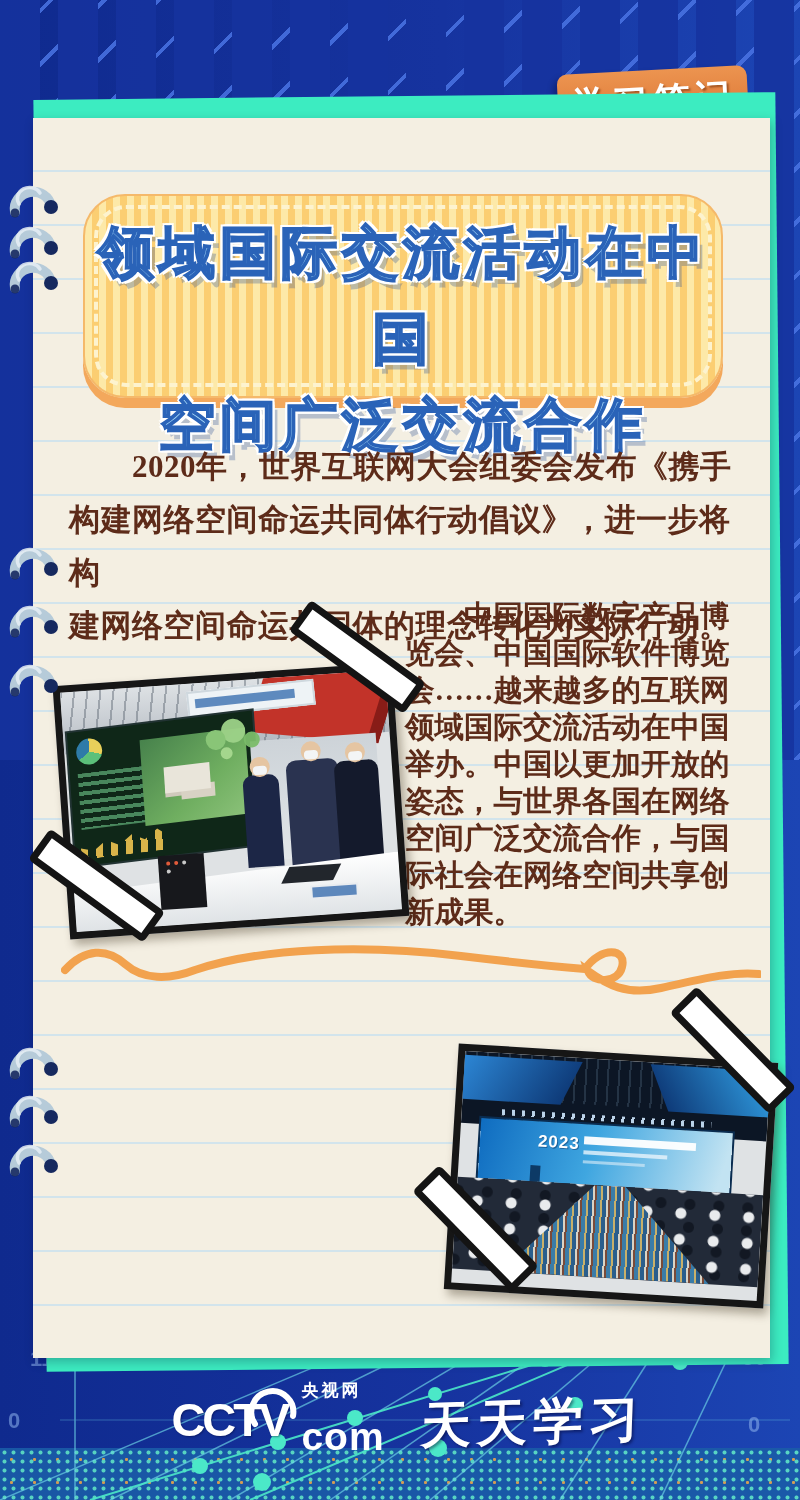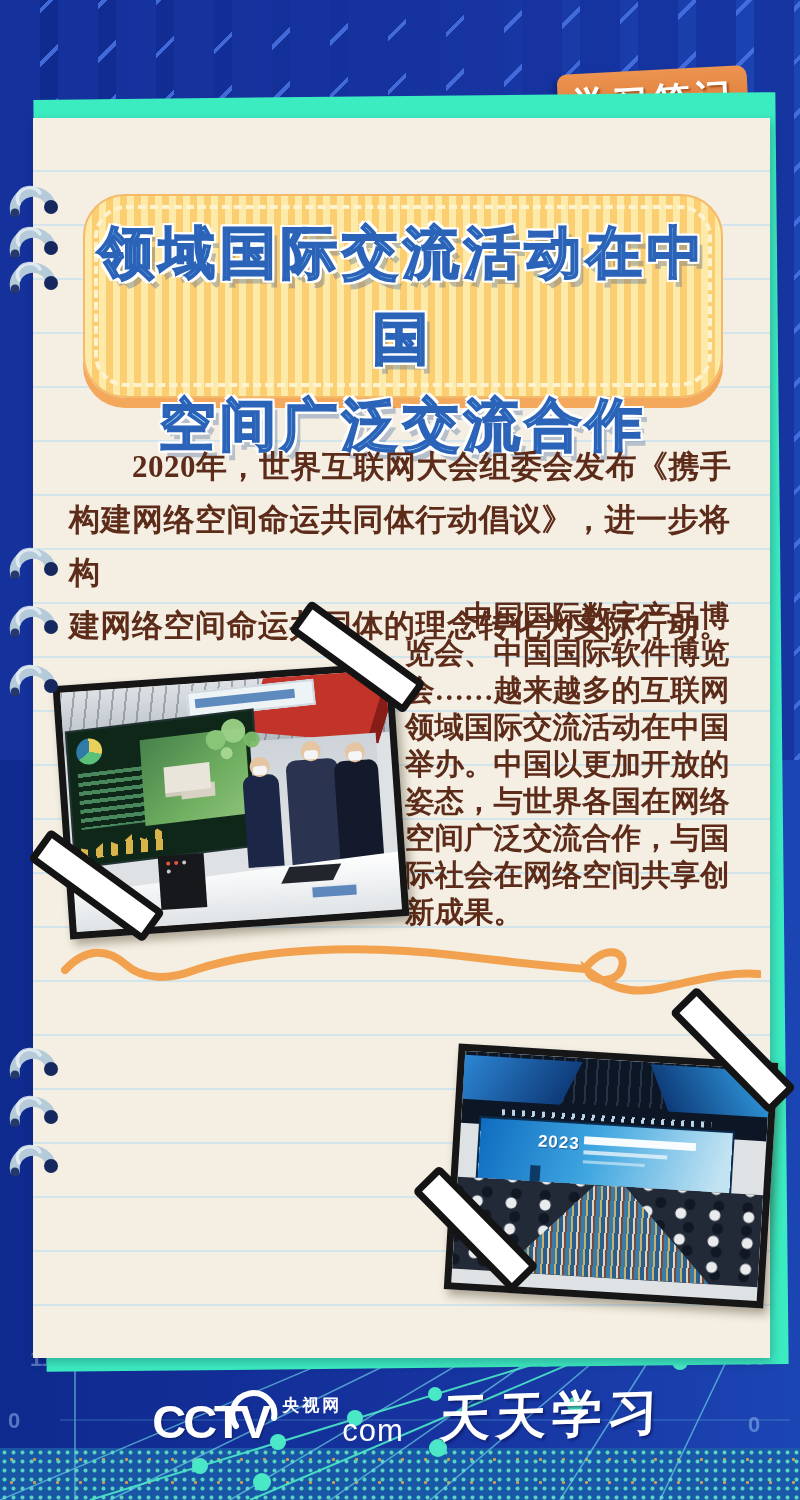--- a/index.html
+++ b/index.html
@@ -143,24 +143,24 @@
   
   .squiggle{position:absolute;left:28px;top:822px;}
 
   
   .footer{position:absolute;left:8px;top:1382px;width:800px;z-index:2;
     display:flex;align-items:flex-end;justify-content:center;gap:36px;}
   .cctv-wrap{display:flex;align-items:center;gap:4px;}
   .cctv-mark{color:#fff;font-size:47px;font-weight:900;letter-spacing:-3px;
     text-shadow:1px 1px 2px rgba(0,0,40,.4);position:relative;}
   .cctv-swoosh{position:absolute;right:-14px;top:-8px;}
-  .cctv-col{display:flex;flex-direction:row;line-height:1;margin-left:10px;}
+  .cctv-col{display:flex;flex-direction:column;line-height:1;margin-left:10px;}
   .cctv-cn{color:#fff;font-size:17px;letter-spacing:3px;font-weight:700;
     font-family:"Liberation Serif","DejaVu Serif",serif;}
-  .cctv-com{color:#fff;font-size:31px;font-weight:400;letter-spacing:1px;margin-top:18px;}
+  .cctv-com{color:#fff;font-size:39px;font-weight:700;letter-spacing:1px;margin-top:18px;}
   .slogan{color:#fff;font-size:50px;font-weight:900;letter-spacing:6px;
     font-family:"Liberation Serif","DejaVu Serif",serif;transform:rotate(-2deg) skewX(-4deg);
     text-shadow:2px 2px 3px rgba(0,0,40,.45);}
 </style>
 </head>
 <body>
 
 <div class="stage">
 
   <div class="bg-dashes"></div>

